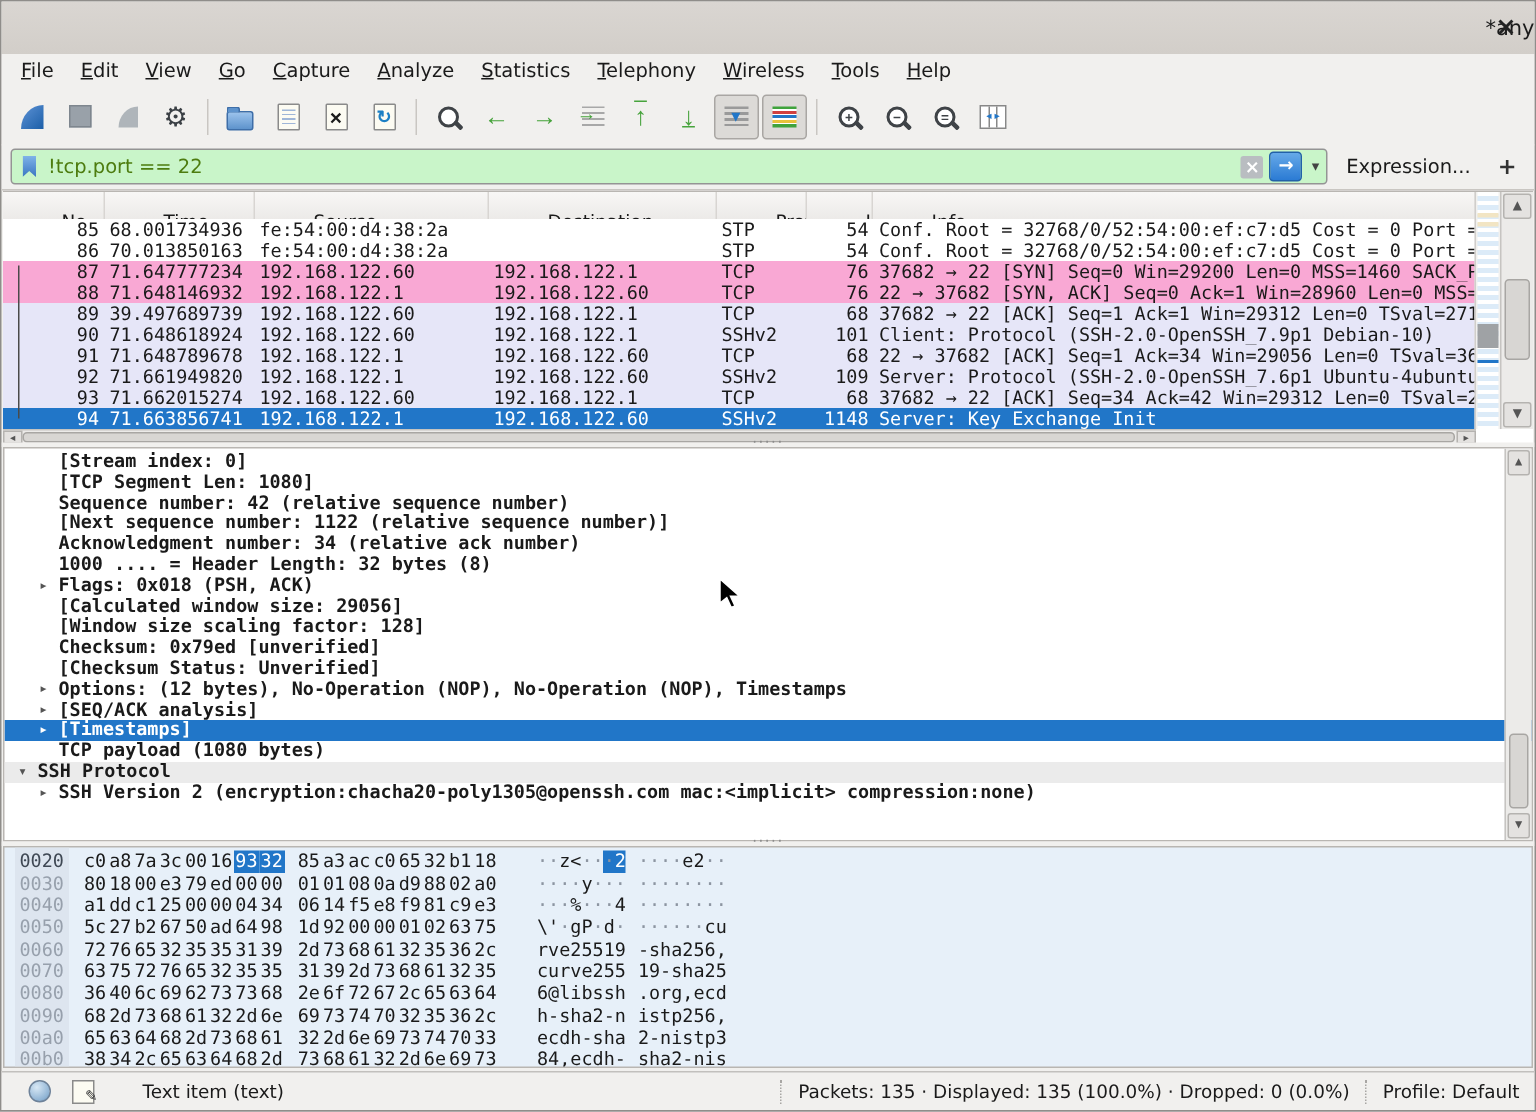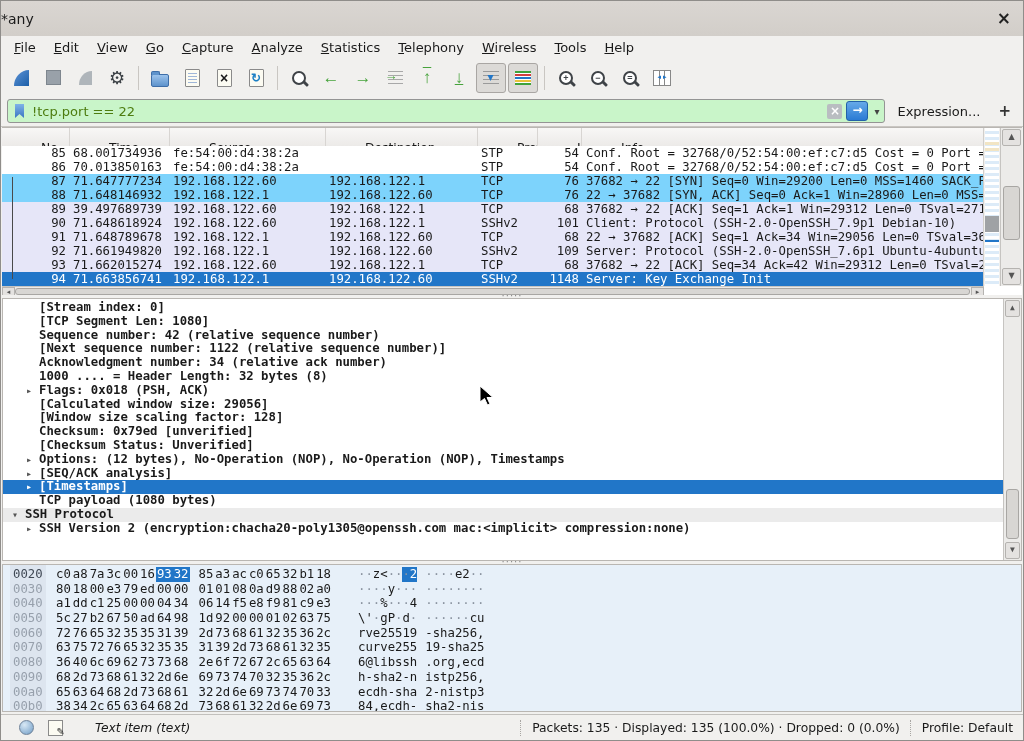--- a/index.html
+++ b/index.html
@@ -1,20 +1,20 @@
 <!DOCTYPE html>
 <html><head>
 <meta charset="utf-8">
 <style>
   html,body{margin:0;padding:0;background:#888;}
   .window{position:relative;width:1024px;height:741px;background:#F1F0EE;border:1px solid #8F8D8A;
     box-sizing:border-box;overflow:hidden;font-family:"DejaVu Sans","Liberation Sans",sans-serif;color:#1a1a1a;}
   
   .titlebar{position:absolute;top:0;left:0;right:0;height:35px;background:linear-gradient(#DAD6D2,#D2CEC9);
-    display:flex;align-items:center;justify-content:flex-start;font-size:14px;border-bottom:1px solid #BBB7B3;}
+    display:flex;align-items:center;justify-content:flex-end;font-size:14px;border-bottom:1px solid #BBB7B3;}
   .close-x{position:absolute;right:12px;top:6px;font-size:17px;color:#222;cursor:default;line-height:22px;}
   .close-x::before{content:"×";font-weight:bold;}
   
   .menubar{position:absolute;top:35px;left:0;right:0;height:23px;background:#F1F0EE;display:flex;
     align-items:center;padding-left:4px;font-size:13px;}
   .mitem{padding:2px 9px;}
   .mitem u{text-decoration:underline;}
   
   .toolbar{position:absolute;top:58px;left:0;right:0;height:37px;background:#F1F0EE;display:flex;
     align-items:center;padding-left:4px;border-bottom:1px solid #C9C6C2;}
@@ -75,21 +75,21 @@
   .phead span{padding:13px 0 0 6px;border-right:1px solid #D8D5D2;overflow:hidden;white-space:nowrap;margin-left:33px;}
   .prows{position:absolute;top:18px;left:0;right:38px;height:140px;overflow:hidden;
     font-family:"DejaVu Sans Mono","Liberation Mono",monospace;font-size:12.3px;}
   .prow{display:grid;grid-template-columns:68px 100px 156px 152px 60px 44px 1fr;height:14px;line-height:14px;white-space:nowrap;}
   .prow span{overflow:hidden;}
   .prow .c-no{text-align:right;padding-right:4px;}
   .prow .c-len{text-align:right;padding-right:3px;}
   .prow .c-time,.prow .c-src,.prow .c-dst,.prow .c-proto{padding-left:3px;}
   .prow .c-info{padding-left:4px;}
   .prow.white{background:#FFFFFF;}
-  .prow.gray{background:#7dd3fc;}
+  .prow.gray{background:#f9a8d4;}
   .prow.lav{background:#E6E6F8;}
   .prow.selected{background:#2176C8;color:#fff;}
   .convline{position:absolute;left:10px;top:49px;height:102px;width:3px;border-left:1px solid #4a4a4a;}
   
   .rail{position:absolute;top:0;right:0;width:38px;height:158px;background:#F1F0EE;border-left:1px solid #D0CECB;}
   .minimap{position:absolute;left:1px;top:0;width:14px;height:158px;
     background:repeating-linear-gradient(180deg,#FFFFFF 0 3px,#DCEBF8 3px 6px);}
   .mm-band{position:absolute;left:0;right:0;}
   .vsb{position:absolute;right:0;top:0;width:21px;height:158px;background:#ECEBE9;border-left:1px solid #C6C4C1;}
   .sb-btn{position:absolute;left:1px;right:1px;height:15px;background:#E4E2E0;border:1px solid #B5B3B0;border-radius:2px;
@@ -130,21 +130,21 @@
   .hascii{display:inline-block;margin-left:26px;}
   .ha{display:inline-block;}
   .ha.dim{color:#8C95A1;}
   
   .statusbar{position:absolute;left:0;right:0;bottom:0;height:26px;background:#F1F0EE;border-top:1px solid #C2C0BD;
     display:flex;align-items:center;font-size:12.3px;padding:0 10px;box-sizing:border-box;}
   .expert-circle{width:13px;height:13px;border-radius:50%;margin-left:8px;
     background:radial-gradient(circle at 35% 30%,#D8E8F5,#8FB3D4 70%,#5E87AC);border:1px solid #6E8299;}
   .comment-icon{width:13px;height:14px;background:#FCFBF2;border:1px solid #8A8A8A;position:relative;margin-left:14px;}
   .comment-icon::after{content:"✎";position:absolute;font-size:10px;right:-3px;bottom:-2px;color:#333;}
-  .sb-left{margin-left:32px;font-style:italic;}
+  .sb-left{margin-left:32px;}
   .sb-right{margin-left:auto;display:flex;align-items:center;}
   .sb-sep{width:1px;height:16px;border-left:1px dotted #A8A6A3;margin:0 10px;}
   
   .cursor{position:absolute;left:478px;top:384px;z-index:50;pointer-events:none;}
 </style>
 </head>
 <body>
 
 <div class="window">
 

